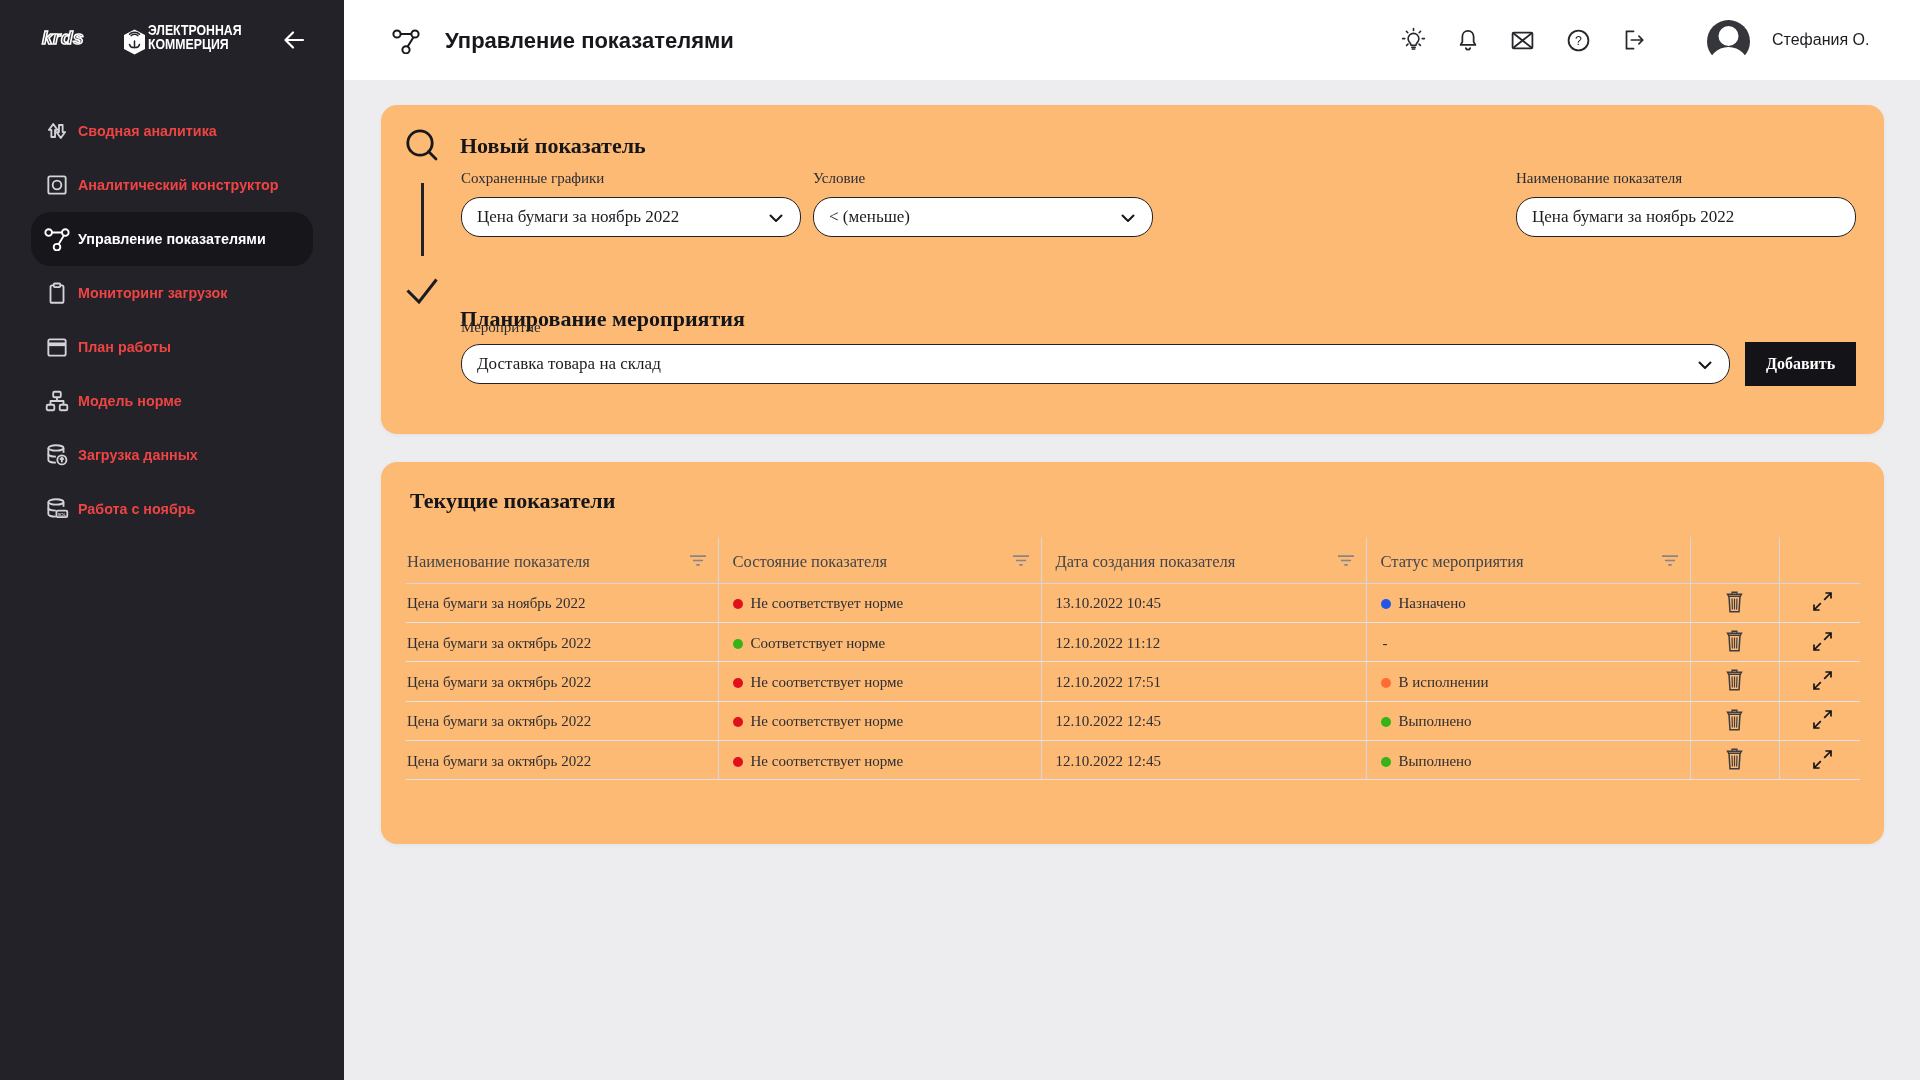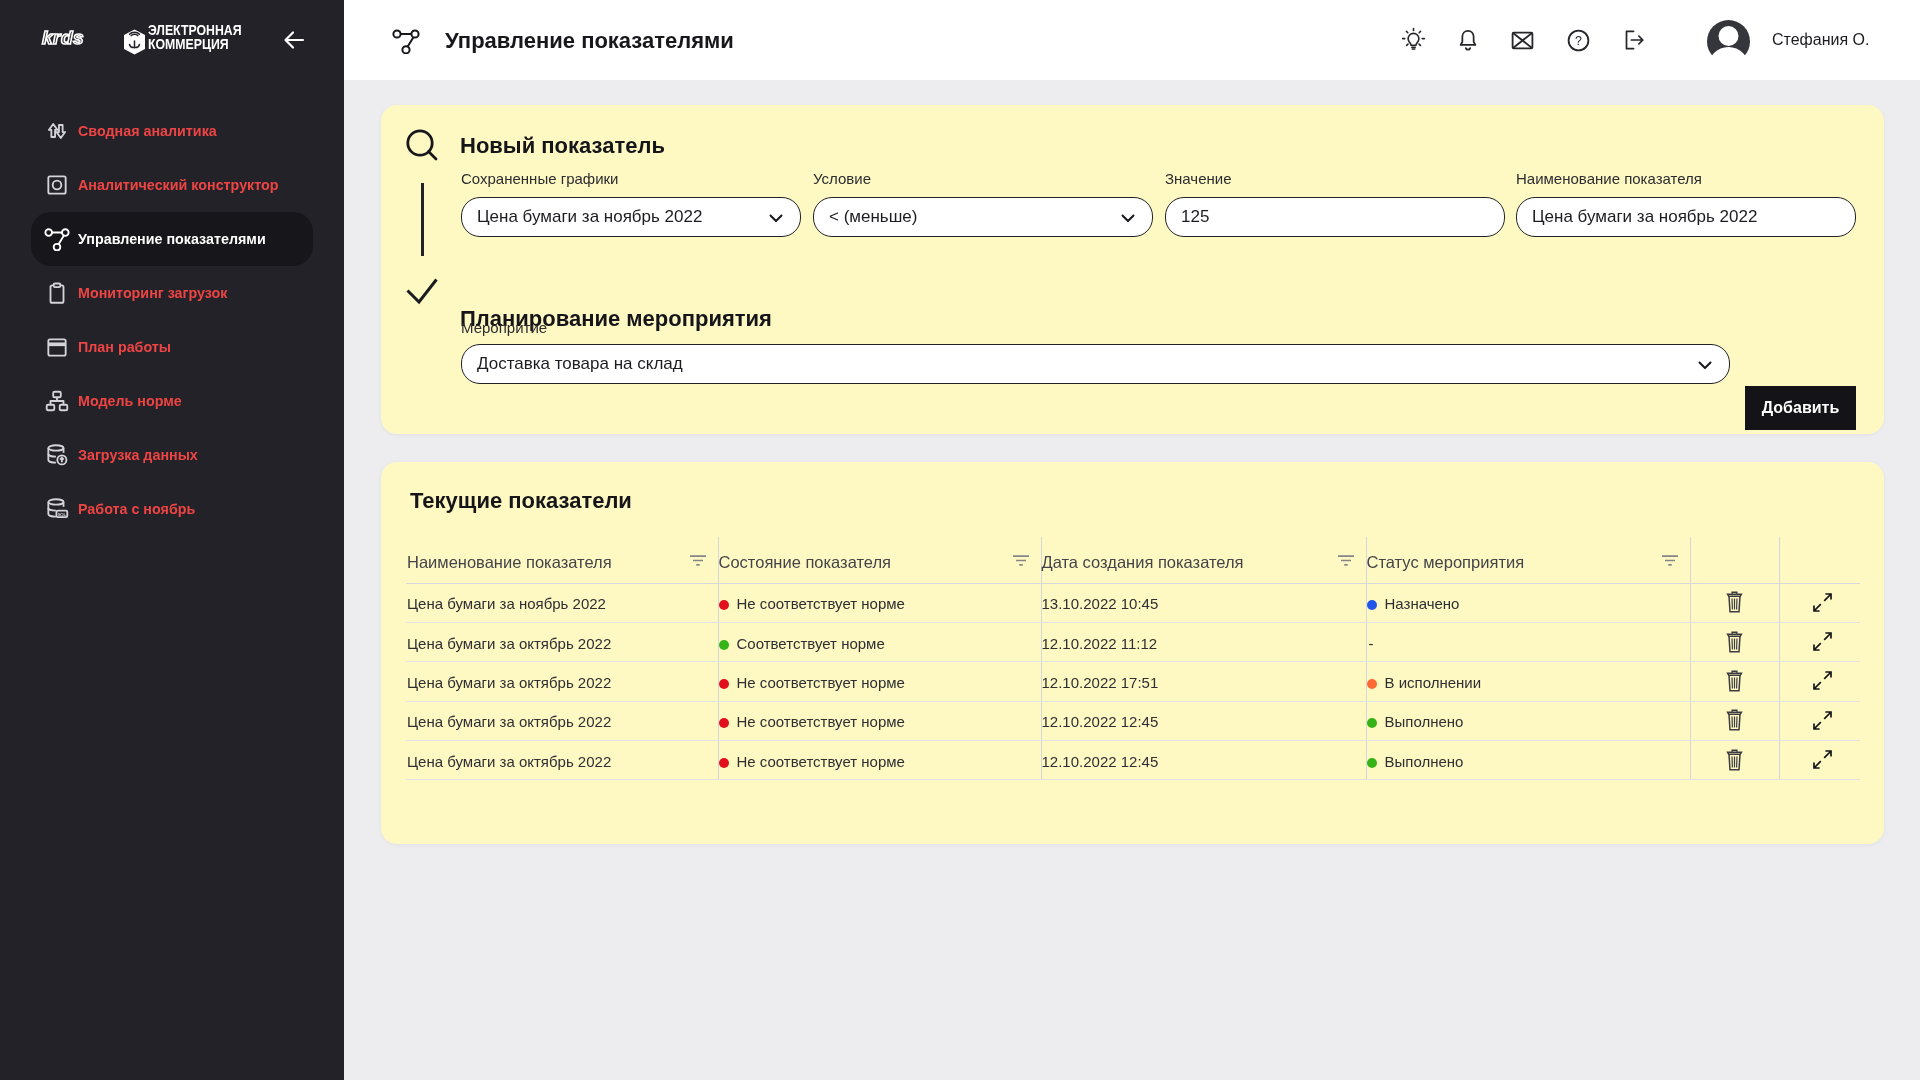--- a/index.html
+++ b/index.html
@@ -23,21 +23,21 @@
 
 .topbar { position:absolute; left:344px; top:0; width:1576px; height:80px; background:#fff; }
 .pagetitle { position:absolute; left:48px; top:25px; width:400px; height:30px; }
 .pagetitle h1 { position:absolute; left:53px; top:3px; font-size:22px; color:#17171c; white-space:nowrap; }
 .topicons { position:absolute; top:27px; }
 .topicons svg { position:absolute; top:0; }
 .avatar { position:absolute; left:1363px; top:20px; }
 .username { position:absolute; left:1428px; top:31px; font-size:16px; color:#1c1c21; }
 
 
-.card { position:absolute; background:#fef9c3; border-radius:16px; box-shadow:0 1px 4px rgba(20,20,40,0.05); }
+.card { position:absolute; background:#fdba74; border-radius:16px; box-shadow:0 1px 4px rgba(20,20,40,0.05);font-family:Liberation Serif, serif; }
 .card1 { left:381px; top:105px; width:1503px; height:329px; }
 .card2 { left:381px; top:462px; width:1503px; height:382px; }
 
 .card h2 { font-size:22px; color:#15151a; white-space:nowrap; }
 .h-new { position:absolute; left:79px; top:28px; }
 .h-plan { position:absolute; left:79px; top:168px;margin-top:33px; }
 .h-cur { position:absolute; left:29px; top:26px; }
 
 .ic-search { position:absolute; left:24px; top:23px; }
 .vline { position:absolute; left:40px; top:78px; width:2.5px; height:73px; background:#22222a; }
@@ -46,32 +46,32 @@
 .fgroup { position:absolute; top:65px; }
 .fgroup label, .lbl { display:block; font-size:15px; color:#2c2c31; margin-bottom:10px; white-space:nowrap; }
 .field { height:40px; border:1.5px solid #222227; border-radius:19px; display:flex; align-items:center; padding:0 15px; font-size:17px; color:#1c1c21; position:relative; white-space:nowrap; background:#fff; }
 .field .chev { position:absolute; right:16px; top:13px; }
 .g1 { left:80px; width:340px; }
 .g2 { left:432px; width:340px; }
 .g3 { left:784px; width:340px; }
 .g4 { left:1135px; width:340px; }
 .lbl-mer { position:absolute; left:80px; top:214px; }
 .sel-mer { position:absolute; left:80px; top:239px; width:1269px; }
-.btn { position:absolute; left:1364px; top:237px; width:111px; height:44px; background:#131318; color:#fff; border-radius:0; font-size:16px; font-weight:bold; display:flex; align-items:center; justify-content:center;margin-top:44px; }
+.btn { position:absolute; left:1364px; top:237px; width:111px; height:44px; background:#131318; color:#fff; border-radius:0; font-size:16px; font-weight:bold; display:flex; align-items:center; justify-content:center; }
 
 
 .tablewrap { position:absolute; left:25px; top:75px; width:1454px; }
 table { border-collapse:collapse; table-layout:fixed; width:1454px; font-size:15px; }
 th { height:46px; font-weight:normal; color:#44444a; text-align:left; font-size:16.5px; position:relative; border-bottom:1px solid #d7d7db; padding-top:5px; }
 td { height:39.4px; color:#2e2e33; border-bottom:1px solid #e3e3e7; padding-top:2px; }
 th.bsep, td.bsep { border-right:1px solid #d7d7db; }
 th .flt { position:absolute; right:11px; top:18px; }
 td.c1 { padding-left:1px; }
 th.c1 { padding-left:1px; }
-.pad { }
+.pad { padding-left:14px; }
 .dot { display:inline-block; width:10px; height:10px; border-radius:50%; margin-right:8px; vertical-align:-1px; }
 .dr { background:#e0111b; } .dg { background:#35b317; } .dy { background:#ffd400; } .db { background:#2256e8; } .do { background:#ff6c33; }
 .icc { text-align:center; }
 </style>
 </head>
 <body>
 
 <div class="sidebar">
   <div class="logo">
     <span class="krds">krds</span>
@@ -218,24 +218,20 @@
         </svg>
     </div>
   </div>
   <div class="fgroup g2">
     <label>Условие</label>
     <div class="field">&lt; (меньше)
       <svg class="chev" width="16" height="14" viewBox="0 0 16 14" fill="none" stroke="#17171c" stroke-width="2" stroke-linecap="round" stroke-linejoin="round">
           <path d="M2.5 4.5 L8 10 L13.5 4.5"></path>
         </svg>
     </div>
-  </div>
-  <div class="fgroup g3">
-    <label>Значение</label>
-    <div class="field">125</div>
   </div>
   <div class="fgroup g4">
     <label>Наименование показателя</label>
     <div class="field">Цена бумаги за ноябрь 2022</div>
   </div>
   <svg class="ic-check" width="34" height="28" viewBox="0 0 34 28" fill="none" stroke="#1b1b22" stroke-width="3">
     <path d="M2.5 13.5 L14 25 L31.5 2.5"></path>
   </svg>
   <h2 class="h-plan">Планирование мероприятия</h2>
   <div class="lbl lbl-mer" style="position:absolute;">Меропритие</div>

